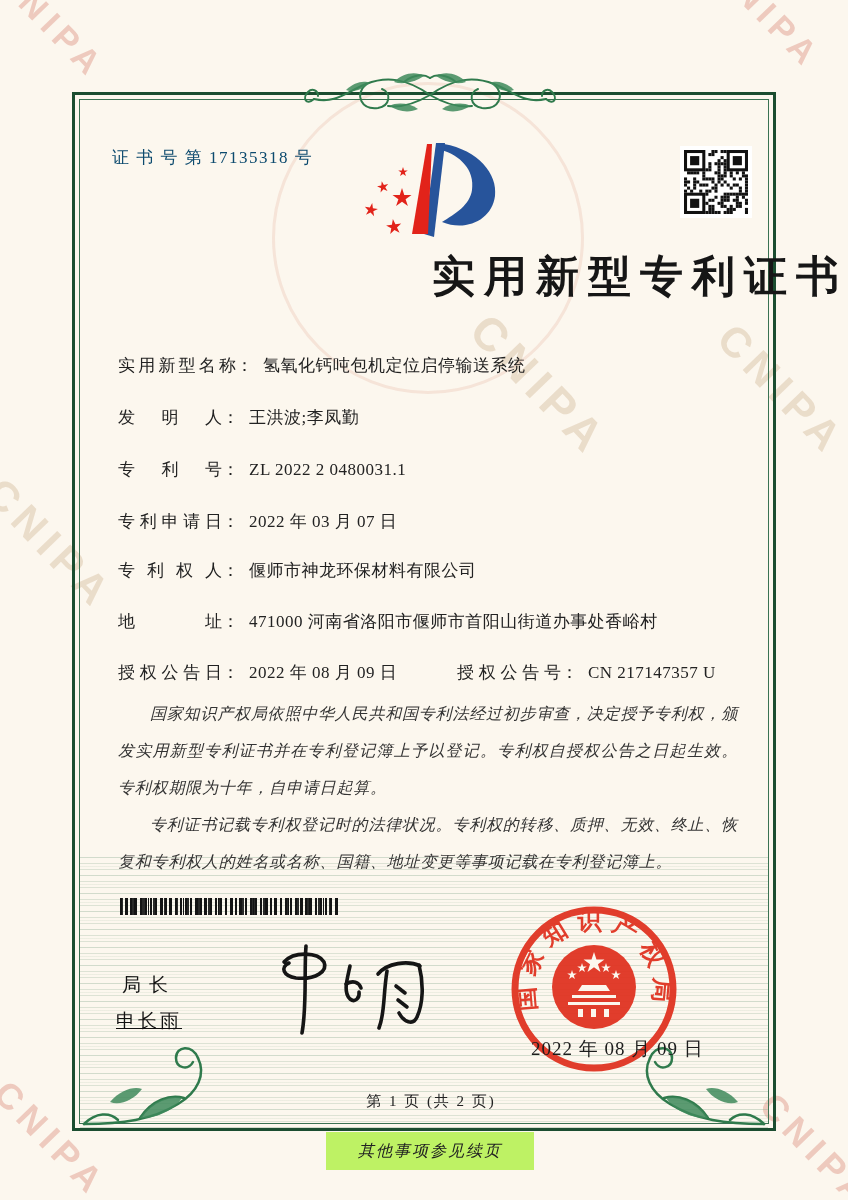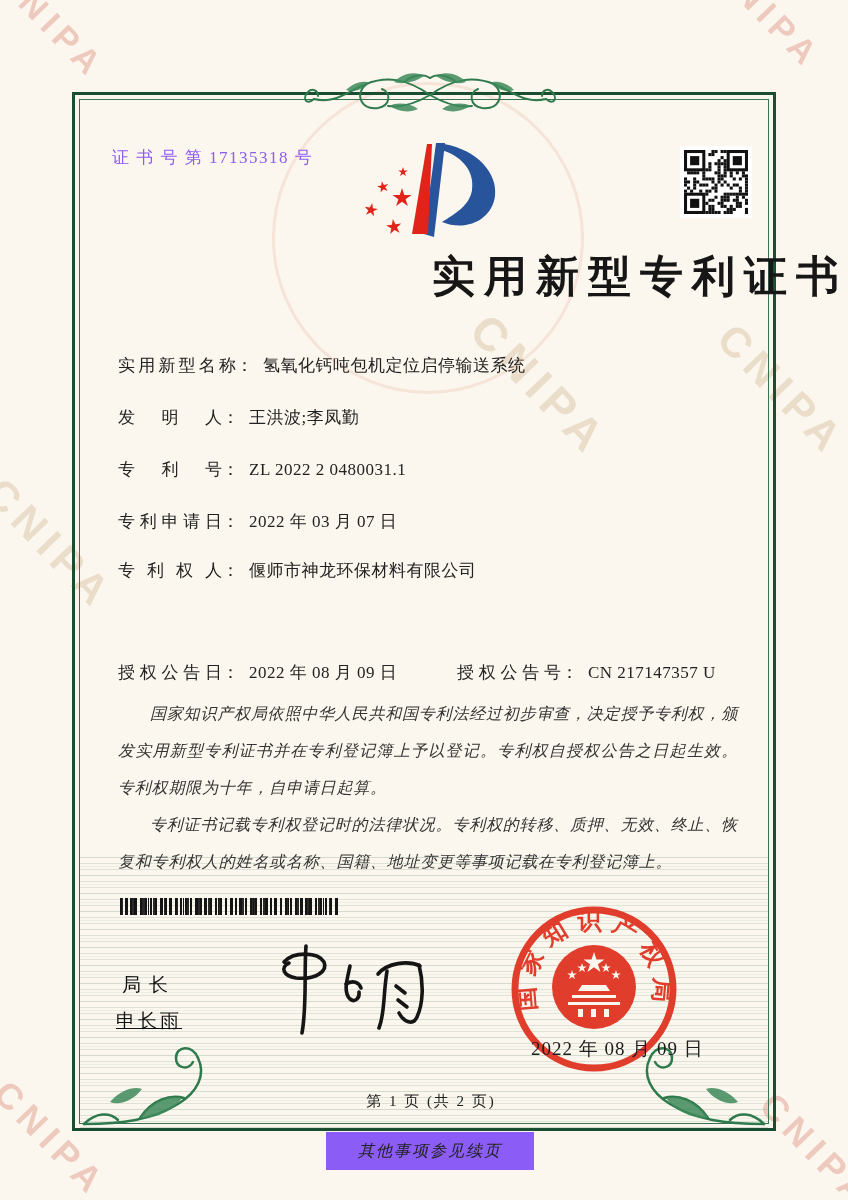--- a/index.html
+++ b/index.html
@@ -20,21 +20,21 @@
   .border-inner{position:absolute;left:4px;top:4px;right:4px;bottom:4px;border:1px solid #3a7252;}
 
   
   .guilloche{position:absolute;left:80px;top:856px;width:688px;height:272px;
       background:repeating-linear-gradient(0deg, rgba(148,178,152,0.30) 0 1px, transparent 1px 6px),
                  repeating-linear-gradient(0deg, rgba(148,178,152,0.14) 0 1px, transparent 1px 9px);}
 
   .ornament-top{position:absolute;left:294px;top:68px;}
   .corner-fl{position:absolute;}
 
-  .cert-number{position:absolute;left:112px;top:146px;font-size:17px;color:#8b5cf6;letter-spacing:1.5px;}
+  .cert-number{position:absolute;left:112px;top:146px;font-size:17px;color:#0c4a6e;letter-spacing:1.5px;}
   .logo{position:absolute;left:356px;top:134px;}
   .qr{position:absolute;left:680px;top:146px;width:64px;height:64px;background:#fff;padding:4px;}
 
   .title{position:absolute;left:0;top:248px;width:100%;text-align:right;font-size:43px;
       font-weight:bold;letter-spacing:9px;color:#161616;}
 
   .row{position:absolute;left:118px;width:640px;font-size:17px;color:#222;white-space:nowrap;}
   .flabel{display:inline-block;width:104px;text-align:justify;text-align-last:justify;vertical-align:top;}
   .colon{display:inline-block;}
   .fvalue{margin-left:10px;letter-spacing:0.5px;}
@@ -52,21 +52,21 @@
 
   .director-label{position:absolute;left:122px;top:972px;font-size:19px;letter-spacing:8px;color:#111;}
   .director-name{position:absolute;left:116px;top:1008px;font-size:19px;letter-spacing:3px;color:#111;text-decoration:underline;}
   .signature{position:absolute;left:246px;top:938px;}
 
   .seal{position:absolute;left:508px;top:903px;}
   .seal-date{position:absolute;left:531px;top:1036px;font-size:19px;color:#1d1d1d;letter-spacing:1px;}
 
   .page-info{position:absolute;left:0;top:1092px;width:100%;text-align:center;font-size:15px;
       color:#222;letter-spacing:2px;padding-left:7px;}
-  .cont-box{position:absolute;left:326px;top:1132px;width:208px;height:38px;background:#8b5cf6;
+  .cont-box{position:absolute;left:326px;top:1132px;width:208px;height:38px;background:#bef264;
       text-align:center;line-height:38px;font-size:16px;color:#222;letter-spacing:2px;font-style:italic;}
 </style>
 </head>
 <body>
 
 <div class="page">
 
   <div class="wm red" style="left:-18px;top:4px;font-size:34px;">CNIPA</div>
   <div class="wm red" style="left:698px;top:-6px;font-size:34px;">CNIPA</div>
   <div class="wm beige" style="left:452px;top:358px;font-size:46px;">CNIPA</div>
@@ -307,20 +307,23 @@
   </div>
   <div class="row" style="top:458px;">
     <span class="flabel">专利号</span><span class="colon">：</span><span class="fvalue">ZL 2022 2 0480031.1</span>
   </div>
   <div class="row" style="top:510px;">
     <span class="flabel">专利申请日</span><span class="colon">：</span><span class="fvalue">2022 年 03 月 07 日</span>
   </div>
   <div class="row" style="top:559px;">
     <span class="flabel">专利权人</span><span class="colon">：</span><span class="fvalue">偃师市神龙环保材料有限公司</span>
   </div>
+  <div class="row" style="top:610px;">
+    <span class="flabel">地址</span><span class="colon">：</span><span class="fvalue">471000  河南省洛阳市偃师市首阳山街道办事处香峪村</span>
+  </div>
   <div class="row" style="top:661px;">
     <span class="flabel">授权公告日</span><span class="colon">：</span><span class="fvalue fixed">2022 年 08 月 09 日</span><span class="pair2"><span class="flabel">授权公告号</span><span class="colon">：</span><span class="fvalue">CN 217147357 U</span></span>
   </div>
 
   <div class="paras">
     <p>国家知识产权局依照中华人民共和国专利法经过初步审查，决定授予专利权，颁发实用新型专利证书并在专利登记簿上予以登记。专利权自授权公告之日起生效。专利权期限为十年，自申请日起算。</p>
     <p>专利证书记载专利权登记时的法律状况。专利权的转移、质押、无效、终止、恢复和专利权人的姓名或名称、国籍、地址变更等事项记载在专利登记簿上。</p>
   </div>
 
   <div class="barcode"></div>

